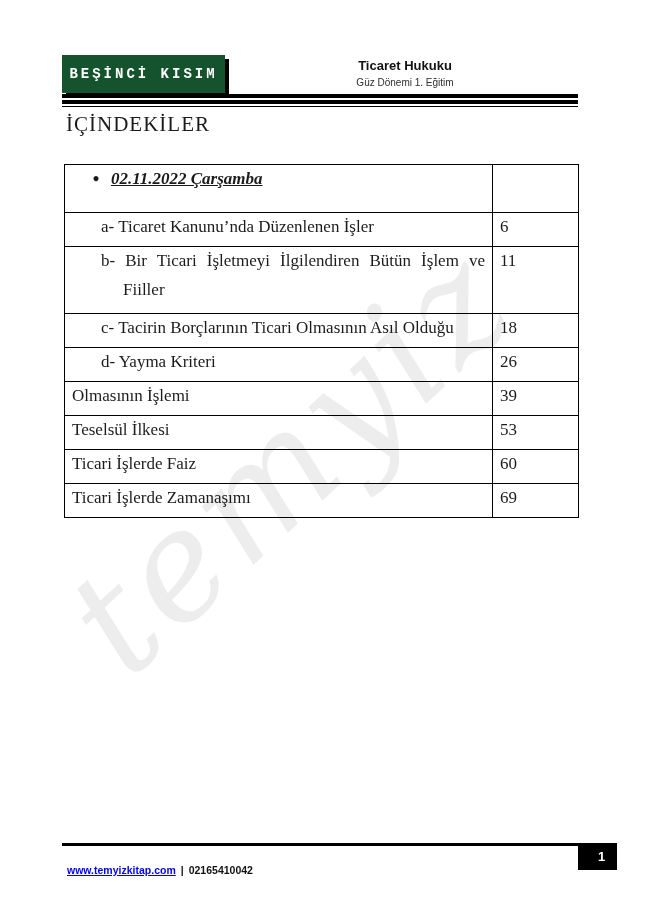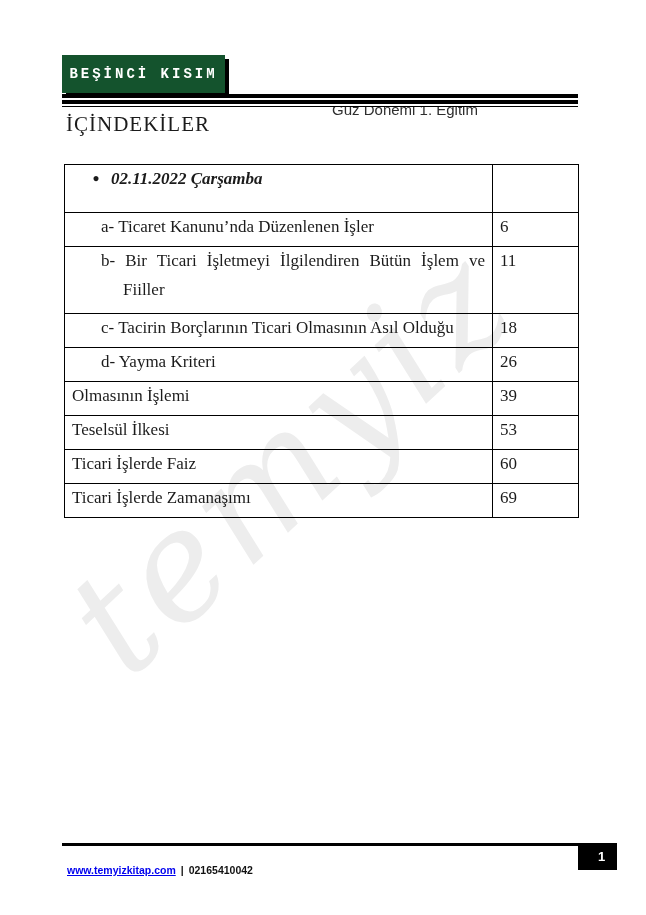--- a/index.html
+++ b/index.html
@@ -50,21 +50,21 @@
   }
   .header-title-block {
     position: absolute;
     left: 232px; top: 57px;
     width: 346px;
     text-align: center;
     font-family: "Liberation Sans", sans-serif;
     line-height: 17px;
   }
   .course-title { font-size: 13px; font-weight: bold; color: #111; }
-  .course-subtitle { font-size: 15px; font-weight: normal; color: #2e2e2e; margin-top: 44px; }
+  .course-subtitle { font-size: 10px; font-weight: normal; color: #2e2e2e; }
   .double-rule {
     position: absolute;
     left: 62px; top: 94px;
     width: 516px; height: 13px;
     background: linear-gradient(to bottom,
       #000 0px, #000 4px,
       #fff 4px, #fff 6px,
       #000 6px, #000 10px,
       #fff 10px, #fff 11.5px,
       #000 11.5px, #000 13px);
@@ -95,21 +95,21 @@
   }
   .toc-table col.c-label { width: 428px; }
   .toc-table col.c-page  { width: 86px; }
   .toc-table td {
     border: 1.8px solid #000;
     vertical-align: top;
     padding: 4px 6px 4px 7px;
     background: transparent;
   }
   .toc-table td.page-cell { padding-left: 7px; }
-  tr.r-date    { height: 48px; }
+  tr.r-date    { height: 48px; text-decoration: underline; }
   tr.r-plain   { height: 34px; }
   tr.r-tall    { height: 67px; }
   .date-cell { padding-left: 28px !important; font-weight: bold; font-style: italic; }
   .date-bullet { display: inline-block; margin-right: 12px; font-style: normal; transform: scale(1.1); }
   .sub-cell { padding-left: 36px !important; }
   .line1-justified { text-align: justify; text-align-last: justify; padding-right: 1px; }
   .line2-indent { padding-left: 22px; margin-top: 9px; font-family: Liberation Serif, serif; }
 
   
   .footer-rule {
@@ -156,20 +156,21 @@
 
   <div class="watermark-wrap">
     <div class="watermark-text">temyiz</div>
   </div>
 
   <div class="header-band">
     <div class="kisim-box">
       <span>BEŞİNCİ KISIM</span>
     </div>
     <div class="header-title-block">
+      <div class="course-title">Ticaret Hukuku</div>
       <div class="course-subtitle">Güz Dönemi 1. Eğitim</div>
     </div>
     <div class="double-rule"></div>
   </div>
 
   <div class="page-heading">İÇİNDEKİLER</div>
 
   <table class="toc-table">
     <colgroup>
         <col class="c-label">

